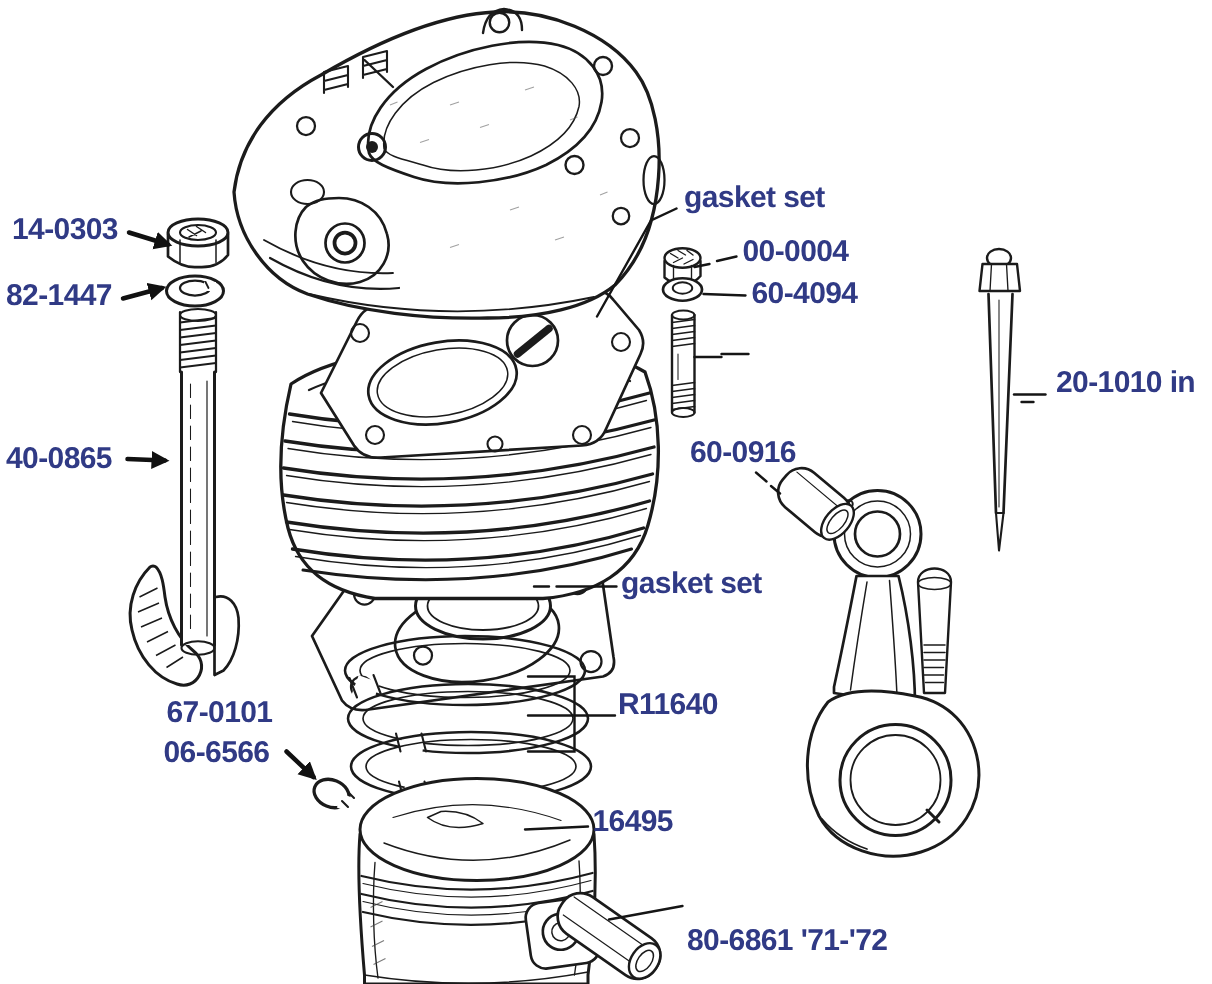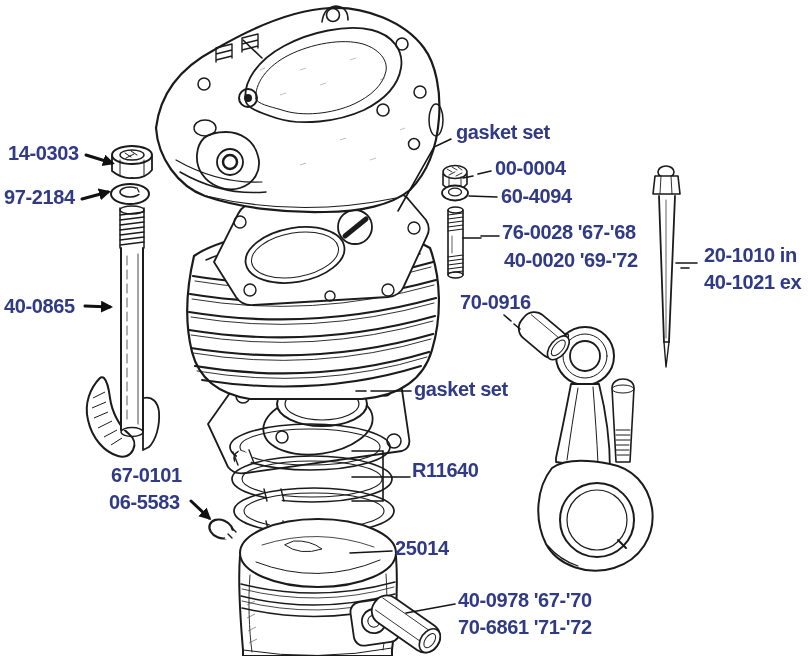--- a/index.html
+++ b/index.html
@@ -278,30 +278,26 @@
 
   <g>
     <path class="arw" marker-end="url(#ah)" d="M86,155 L112,163"></path>
     <path class="arw" marker-end="url(#ah)" d="M82,199 L108,192"></path>
     <path class="arw" marker-end="url(#ah)" d="M85,306 L110,307"></path>
     <path class="arw" marker-end="url(#ah)" d="M191,501 L209,518"></path>
   </g>
 </svg>
 
   <div class="lbl" style="left:8px;top:142px">14-0303</div>
-  <div class="lbl" style="left:4px;top:186px">97-2184</div>
+  <div class="lbl" style="left:4px;top:186px">82-1447</div>
   <div class="lbl" style="left:4px;top:295px">40-0865</div>
   <div class="lbl" style="left:111px;top:464px">67-0101</div>
-  <div class="lbl" style="left:109px;top:491px">06-5583</div>
+  <div class="lbl" style="left:109px;top:491px">06-6566</div>
   <div class="lbl" style="left:456px;top:121px">gasket set</div>
   <div class="lbl" style="left:495px;top:157px">00-0004</div>
   <div class="lbl" style="left:501px;top:185px">60-4094</div>
-  <div class="lbl" style="left:502px;top:221px">76-0028 '67-'68</div>
-  <div class="lbl" style="left:504px;top:249px">40-0020 '69-'72</div>
   <div class="lbl" style="left:704px;top:244px">20-1010 in</div>
-  <div class="lbl" style="left:704px;top:271px">40-1021 ex</div>
-  <div class="lbl" style="left:460px;top:291px">70-0916</div>
+  <div class="lbl" style="left:460px;top:291px">60-0916</div>
   <div class="lbl" style="left:414px;top:378px">gasket set</div>
   <div class="lbl" style="left:412px;top:459px">R11640</div>
-  <div class="lbl" style="left:395px;top:537px">25014</div>
-  <div class="lbl" style="left:458px;top:589px">40-0978 '67-'70</div>
-  <div class="lbl" style="left:458px;top:616px">70-6861 '71-'72</div>
+  <div class="lbl" style="left:395px;top:537px">16495</div>
+  <div class="lbl" style="left:458px;top:616px">80-6861 '71-'72</div>
 </div>
 
 </body></html>

